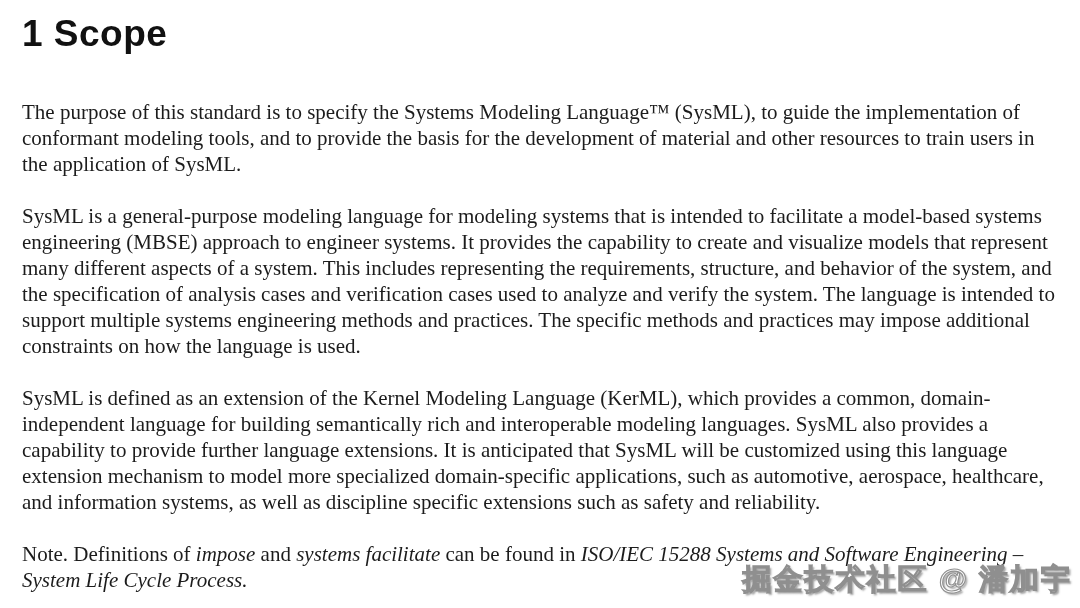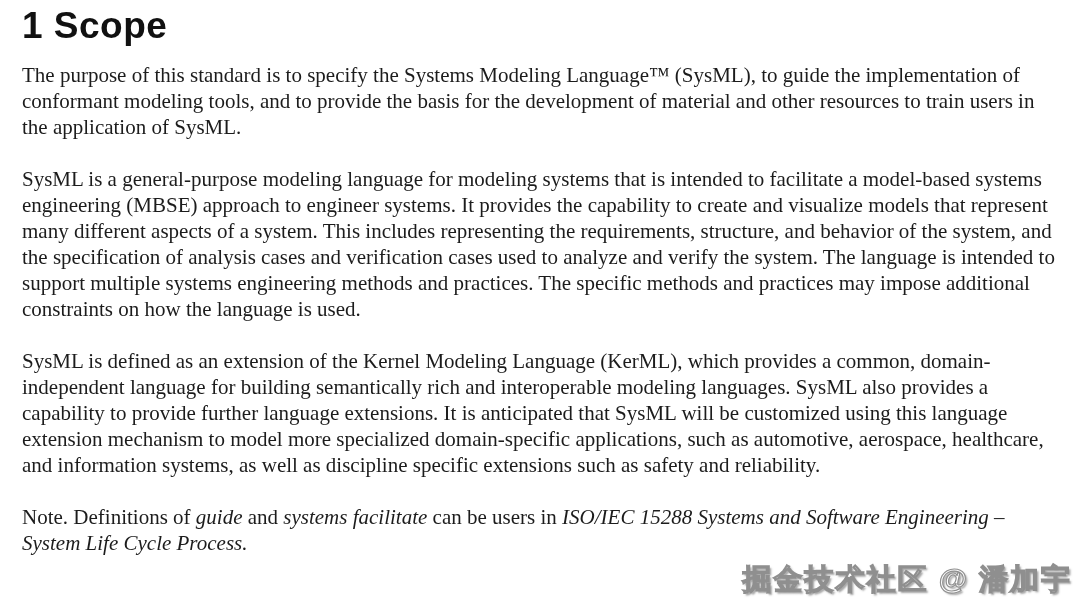--- a/index.html
+++ b/index.html
@@ -9,42 +9,42 @@
     width: 1080px;
     height: 608px;
     overflow: hidden;
   }
   .page {
     position: relative;
     width: 1080px;
     height: 608px;
     background: #ffffff;
     box-sizing: border-box;
-    padding: 2px 24px 0 22px;
+    padding: 10px 24px 0 22px;
     font-family: "Liberation Serif", "DejaVu Serif", serif;
     color: #1c1c1c;
   }
   .doc-heading {
     font-family: "Liberation Sans", "DejaVu Sans", sans-serif;
     font-weight: bold;
     font-size: 37px;
     line-height: 1.1;
     color: #111111;
     margin: 4px 0 0 0;
     letter-spacing: 0.5px;
   }
   .doc-paragraph {
     font-size: 21px;
     line-height: 26px;
     margin: 0 0 26px 0;
     max-width: 1036px;
     text-align: left;
   }
   .doc-paragraph.first {
-    margin-top: 15px;
+    margin-top: 44px;
   }
   .note-paragraph {
     font-size: 21px;
     line-height: 26px;
     margin: 0;
     max-width: 1036px;
   }
   .note-label {
     font-weight: normal;
   }
@@ -72,17 +72,17 @@
 <div class="page">
 
   <h1 class="doc-heading">1 Scope</h1>
 
   <p class="doc-paragraph first">The purpose of this standard is to specify the Systems Modeling Language™ (SysML), to guide the implementation of conformant modeling tools, and to provide the basis for the development of material and other resources to train users in the application of SysML.</p>
 
   <p class="doc-paragraph">SysML is a general-purpose modeling language for modeling systems that is intended to facilitate a model-based systems engineering (MBSE) approach to engineer systems. It provides the capability to create and visualize models that represent many different aspects of a system. This includes representing the requirements, structure, and behavior of the system, and the specification of analysis cases and verification cases used to analyze and verify the system. The language is intended to support multiple systems engineering methods and practices. The specific methods and practices may impose additional constraints on how the language is used.</p>
 
   <p class="doc-paragraph">SysML is defined as an extension of the Kernel Modeling Language (KerML), which provides a common, domain-independent language for building semantically rich and interoperable modeling languages. SysML also provides a capability to provide further language extensions. It is anticipated that SysML will be customized using this language extension mechanism to model more specialized domain-specific applications, such as automotive, aerospace, healthcare, and information systems, as well as discipline specific extensions such as safety and reliability.</p>
 
-  <p class="note-paragraph"><span class="note-label">Note.</span><span> Definitions of </span><span class="italic">guide</span><span> and </span><span class="italic">systems facilitate</span><span> can be users in </span><span class="italic">ISO/IEC 15288 Systems and Software Engineering – System Life Cycle Process.</span></p>
+  <p class="note-paragraph"><span class="note-label">Note.</span><span> Definitions of </span><span class="italic">impose</span><span> and </span><span class="italic">systems facilitate</span><span> can be found in </span><span class="italic">ISO/IEC 15288 Systems and Software Engineering – System Life Cycle Process.</span></p>
 
   <div class="watermark">掘金技术社区 @ 潘加宇</div>
 
 </div>
 
 </body></html>

